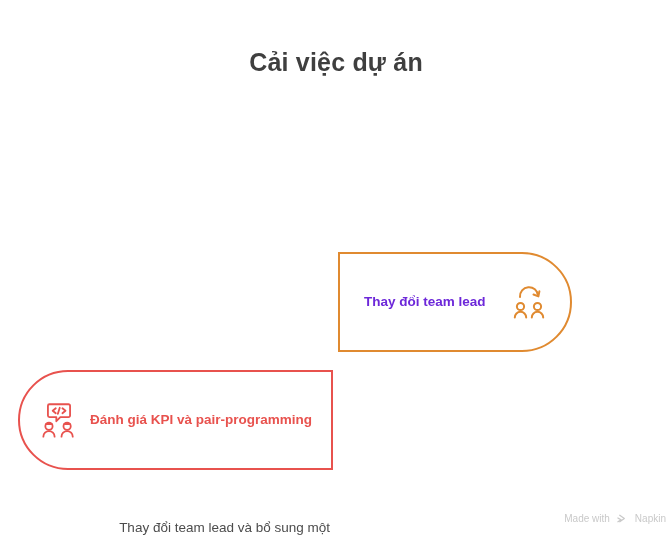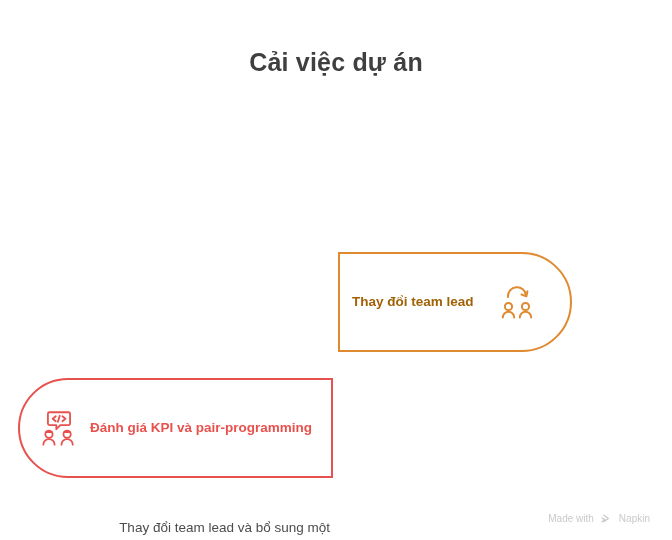--- a/index.html
+++ b/index.html
@@ -72,31 +72,30 @@
     width: 234px;
     border-color: #E08A30;
     padding-left: 8px;
     justify-content: flex-start;
   }
   .card-3 {
     left: 18px;
     width: 315px;
     border-color: #E8524E;
     padding-left: 18px;
-    margin-top: 8px;
   }
 
   .card-label {
     font-size: 13.5px;
     font-weight: bold;
     line-height: 1.25;
     white-space: nowrap;
   }
   .card-1 .card-label { color: #E3CE24; margin-left: 10px; }
-  .card-2 .card-label { color: #a16207; margin-left: 4px; text-align: right; }
+  .card-2 .card-label { color: #6d28d9; margin-left: 16px; text-align: right; }
   .card-3 .card-label { color: #E8524E; margin-left: 10px; }
 
   .icon-box {
     flex: 0 0 auto;
     display: flex;
     align-items: center;
     justify-content: center;
   }
   .icon-1 { width: 42px; height: 42px; }
   .icon-2 { width: 42px; height: 42px; margin-left: 22px; }
@@ -109,21 +108,21 @@
     line-height: 1.55;
     color: #4c4c4c;
     width: 230px;
   }
   .desc-1 { left: 350px; top: 146px; text-align: left; }
   .desc-2 { left: 98px;  top: 266px; width: 232px; text-align: right; }
 
   
   .watermark {
     position: absolute;
-    right: 22px;
+    right: 6px;
     bottom: 16px;
     display: flex;
     align-items: center;
     gap: 7px;
     font-size: 10px;
     color: #c9c9c9;
   }
   .watermark svg { display: block; }
 </style>
 </head>

